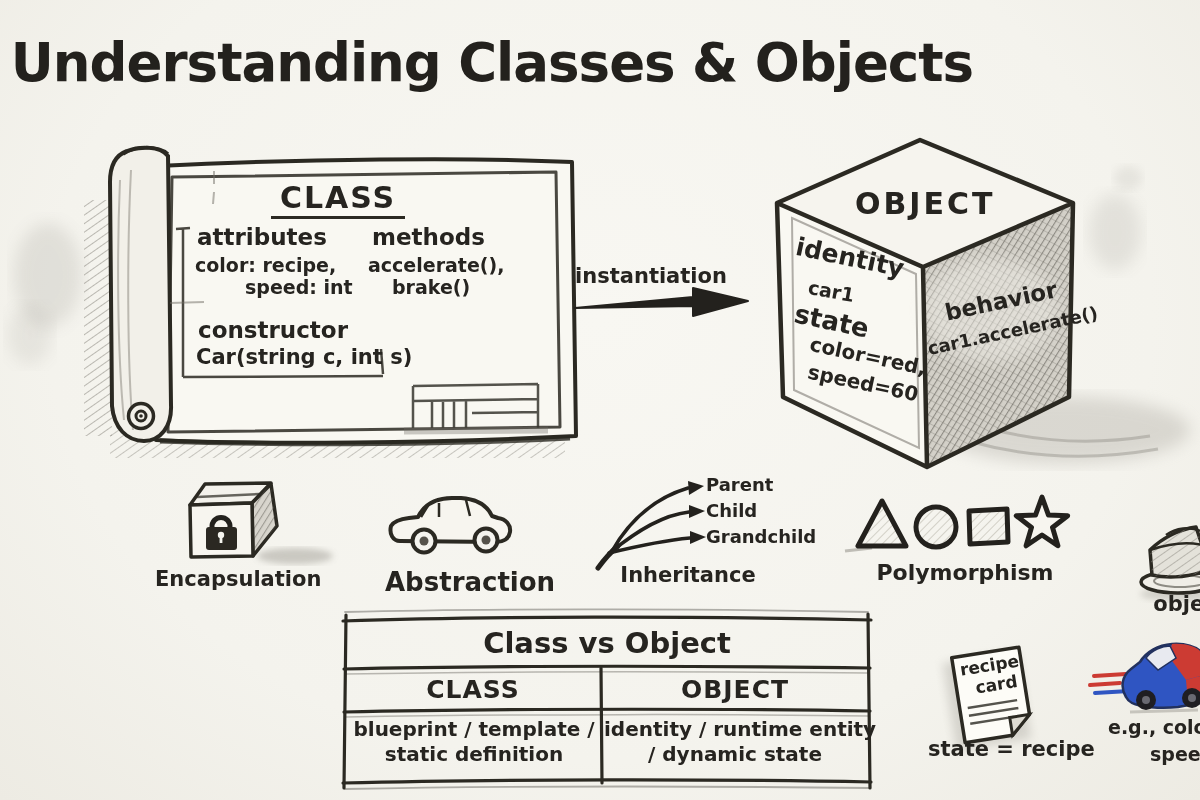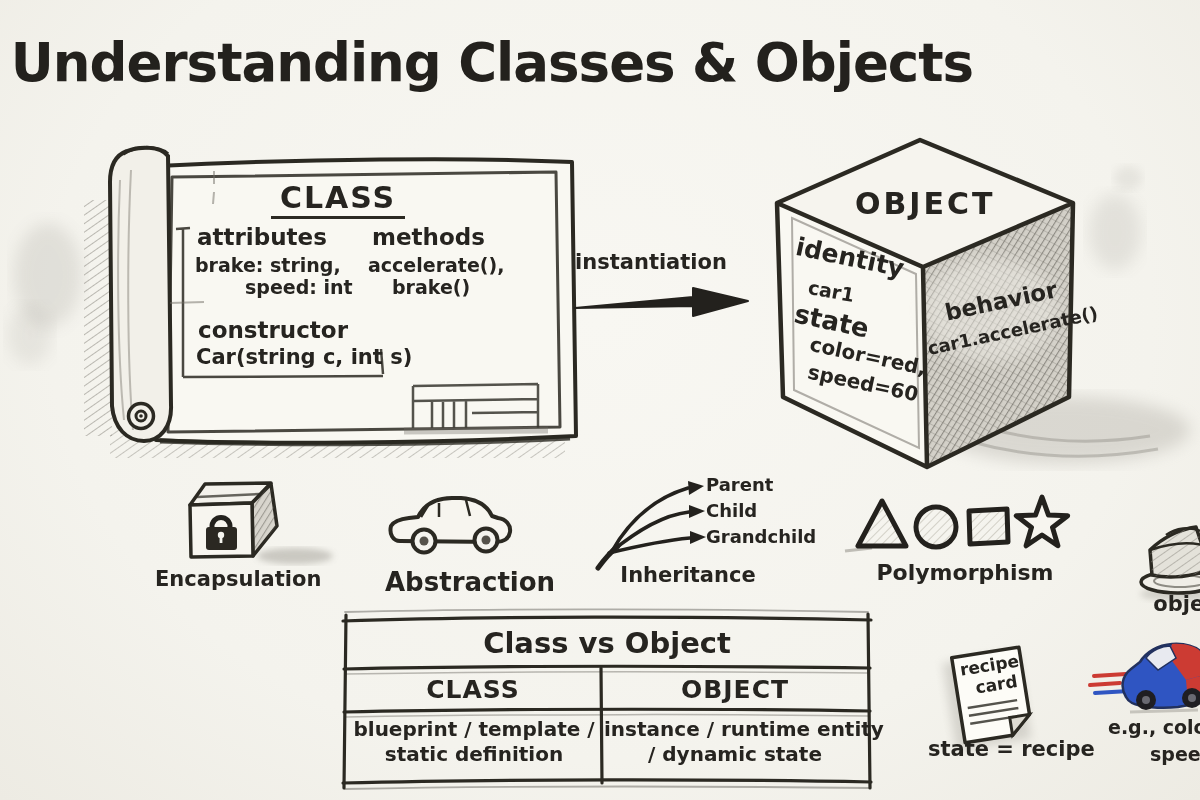--- a/index.html
+++ b/index.html
@@ -14,21 +14,21 @@
   
   #class-heading{left:271px;top:180px;width:134px;text-align:center;font-size:30px;font-weight:700;border-bottom:3px solid #2b2922;padding-bottom:1px;letter-spacing:2px;}
   #attributes-label{left:197px;top:224px;font-size:23px;font-weight:700;}
   #attributes-line1{left:195px;top:254px;font-size:19px;font-weight:600;}
   #attributes-line2{left:209px;top:276px;font-size:19px;font-weight:600;margin-left:36px;}
   #methods-label{left:372px;top:224px;font-size:23px;font-weight:700;}
   #methods-line1{left:368px;top:254px;font-size:19px;font-weight:600;}
   #methods-line2{left:392px;top:276px;font-size:19px;font-weight:600;}
   #constructor-label{left:198px;top:317px;font-size:23px;font-weight:700;}
   #constructor-signature{left:196px;top:345px;font-size:21px;font-weight:600;}
-  #instantiation-label{left:566px;top:250px;width:170px;text-align:center;font-size:21px;font-weight:700;}
+  #instantiation-label{left:566px;top:264px;width:170px;text-align:center;font-size:21px;font-weight:700;}
   
   #object-heading{left:855px;top:186px;width:140px;text-align:center;font-size:30px;font-weight:700;letter-spacing:3px;}
   #identity-label{left:795px;top:243px;font-size:25px;font-weight:700;transform:rotate(12deg);}
   #identity-value{left:808px;top:280px;font-size:19px;font-weight:600;transform:rotate(10deg);}
   #state-label{left:794px;top:306px;font-size:26px;font-weight:700;transform:rotate(12deg);}
   #state-line1{left:809px;top:344px;font-size:20px;font-weight:600;transform:rotate(12deg);}
   #state-line2{left:807px;top:371px;font-size:20px;font-weight:600;transform:rotate(12deg);}
   #behavior-label{left:944px;top:288px;font-size:23px;font-weight:700;transform:rotate(-12deg);}
   #behavior-value{left:926px;top:320px;font-size:18px;font-weight:600;transform:rotate(-12deg);}
   
@@ -217,21 +217,21 @@
     <path d="M346,615 L344,788" stroke-width="3.2"></path>
     <path d="M868,614 L870,788" stroke-width="3.2"></path>
     <path d="M601,668 L602,783" stroke-width="3.2"></path>
   </g>
 </svg>
 
 <div class="txt" id="title">Understanding Classes &amp; Objects</div>
 
 <div class="txt" id="class-heading">CLASS</div>
 <div class="txt" id="attributes-label">attributes</div>
-<div class="txt" id="attributes-line1">brake: string,</div>
+<div class="txt" id="attributes-line1">color: recipe,</div>
 <div class="txt" id="attributes-line2">speed: int</div>
 <div class="txt" id="methods-label">methods</div>
 <div class="txt" id="methods-line1">accelerate(),</div>
 <div class="txt" id="methods-line2">brake()</div>
 <div class="txt" id="constructor-label">constructor</div>
 <div class="txt" id="constructor-signature">Car(string c, int s)</div>
 
 <div class="txt" id="instantiation-label">instantiation</div>
 
 <div class="txt" id="object-heading">OBJECT</div>
@@ -258,16 +258,16 @@
 </div>
 <div class="txt" id="class-recipe-label">state = recipe</div>
 <div class="txt" id="car-example-line1">e.g., color=</div>
 <div class="txt" id="car-example-line2">speed</div>
 
 <div class="txt" id="table-title">Class vs Object</div>
 <div class="txt" id="table-col1-header">CLASS</div>
 <div class="txt" id="table-col2-header">OBJECT</div>
 <div class="txt" id="table-col1-line1">blueprint / template /</div>
 <div class="txt" id="table-col1-line2">static definition</div>
-<div class="txt" id="table-col2-line1">instance / runtime entity</div>
+<div class="txt" id="table-col2-line1">identity / runtime entity</div>
 <div class="txt" id="table-col2-line2">/ dynamic state</div>
 
 </div>
 
 </body></html>

